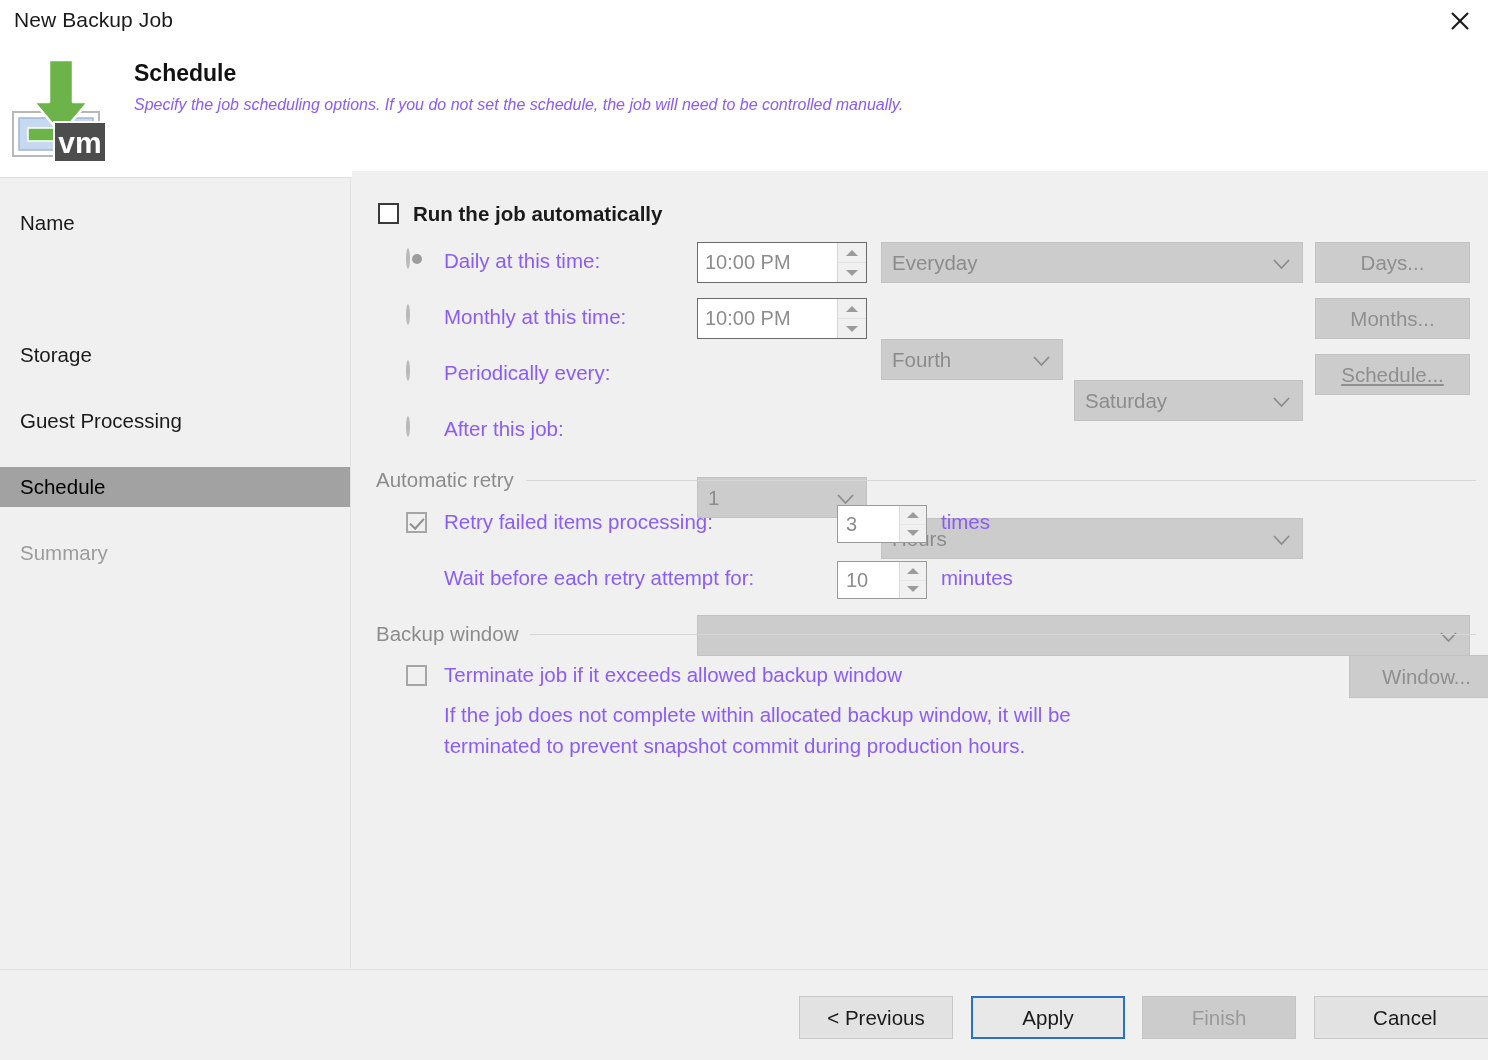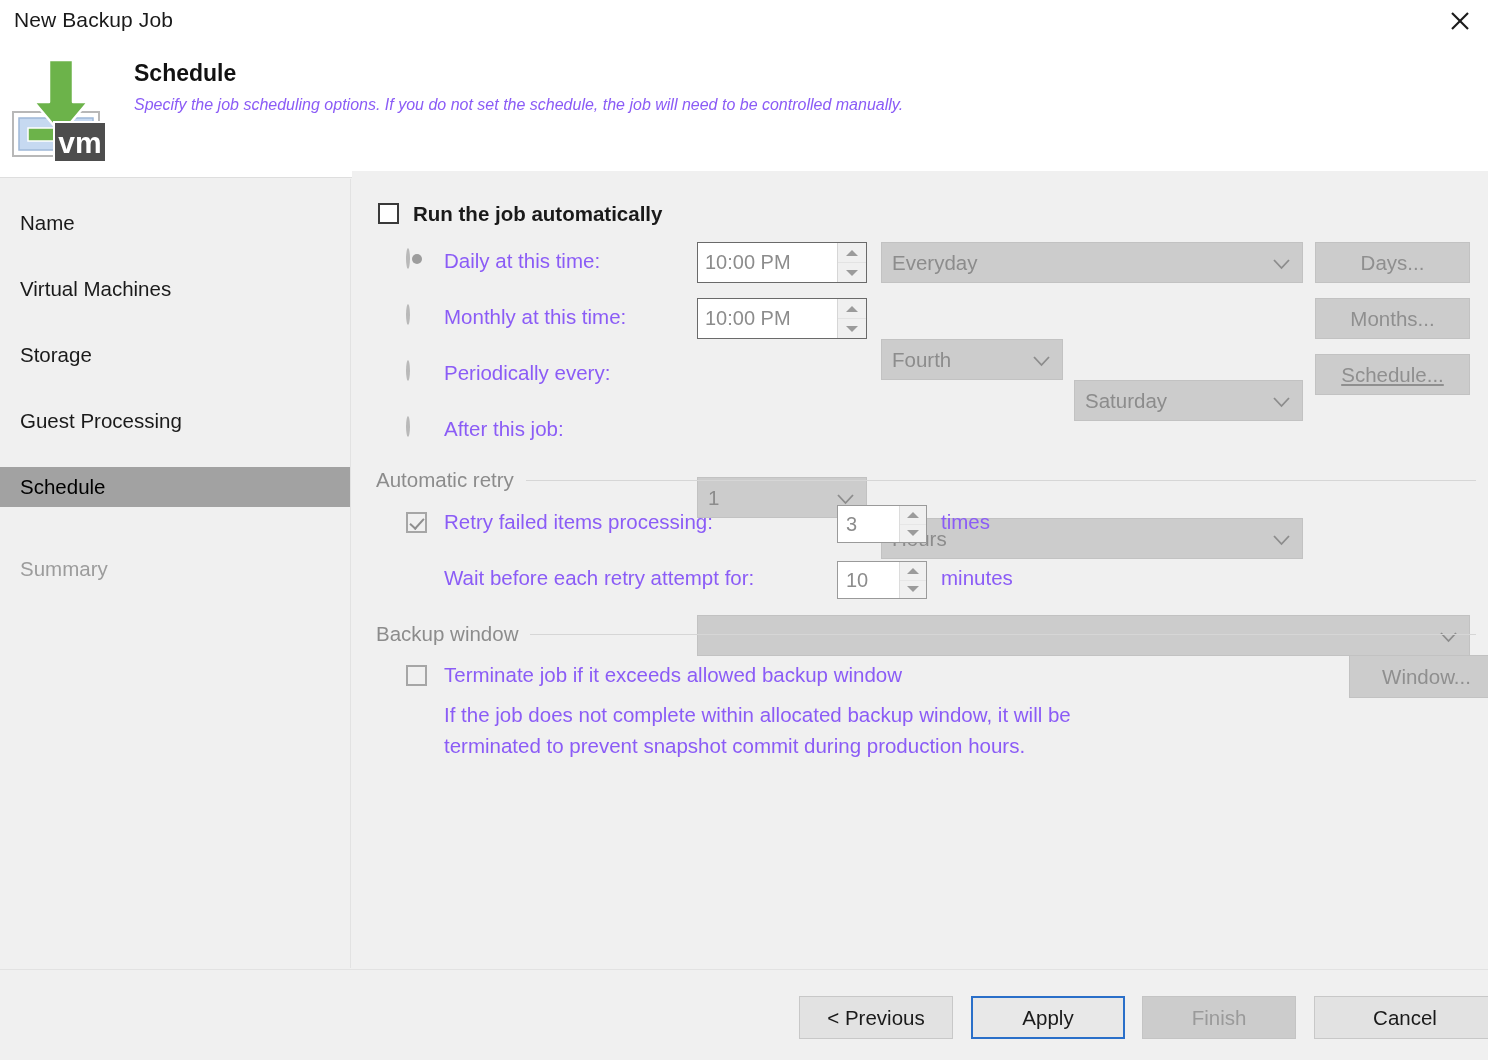--- a/index.html
+++ b/index.html
@@ -365,33 +365,30 @@
     </svg>
   </div>
   <div class="header-title">Schedule</div>
   <div class="header-sub">Specify the job scheduling options. If you do not set the schedule, the job will need to be controlled manually.</div>
 </div>
 
 <div class="sidebar">
   <div class="nav-item" style="top:24px;">
     <span>Name</span>
   </div>
-  <div class="nav-item" style="top:90px;">
-    <span>Virtual Machines</span>
-  </div>
   <div class="nav-item" style="top:156px;">
     <span>Storage</span>
   </div>
   <div class="nav-item" style="top:222px;">
     <span>Guest Processing</span>
   </div>
   <div class="nav-item active" style="top:288px;">
     <span>Schedule</span>
   </div>
-  <div class="nav-item disabled" style="top:354px;margin-top:16px;">
+  <div class="nav-item disabled" style="top:354px;">
     <span>Summary</span>
   </div>
 </div>
 
 <div class="main">
 
   <div class="abs" style="left:26px; top:32px;">
     <span class="cbox"></span>
   </div>
   <div class="abs lbl bold" style="left:61px; top:31px;">Run the job automatically</div>

